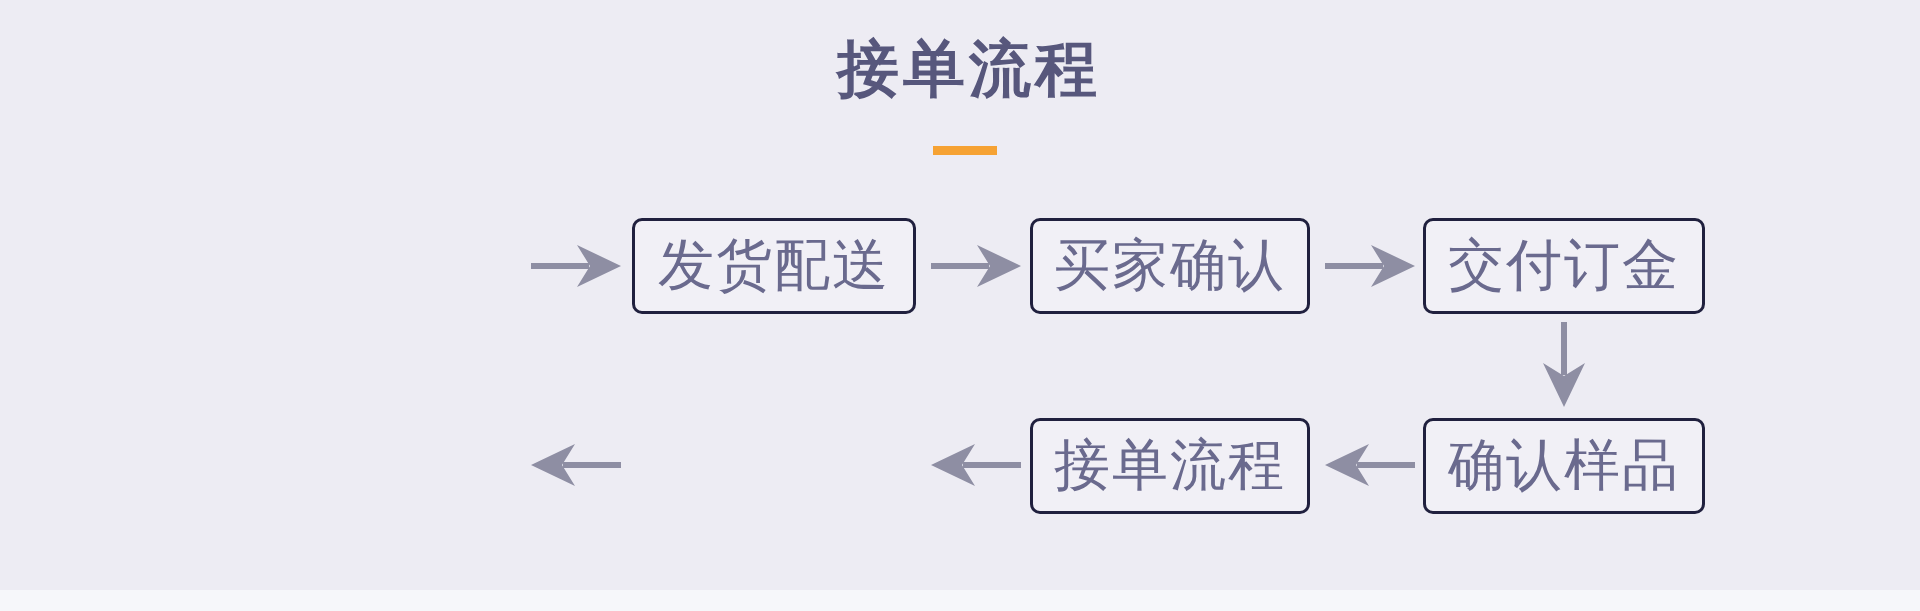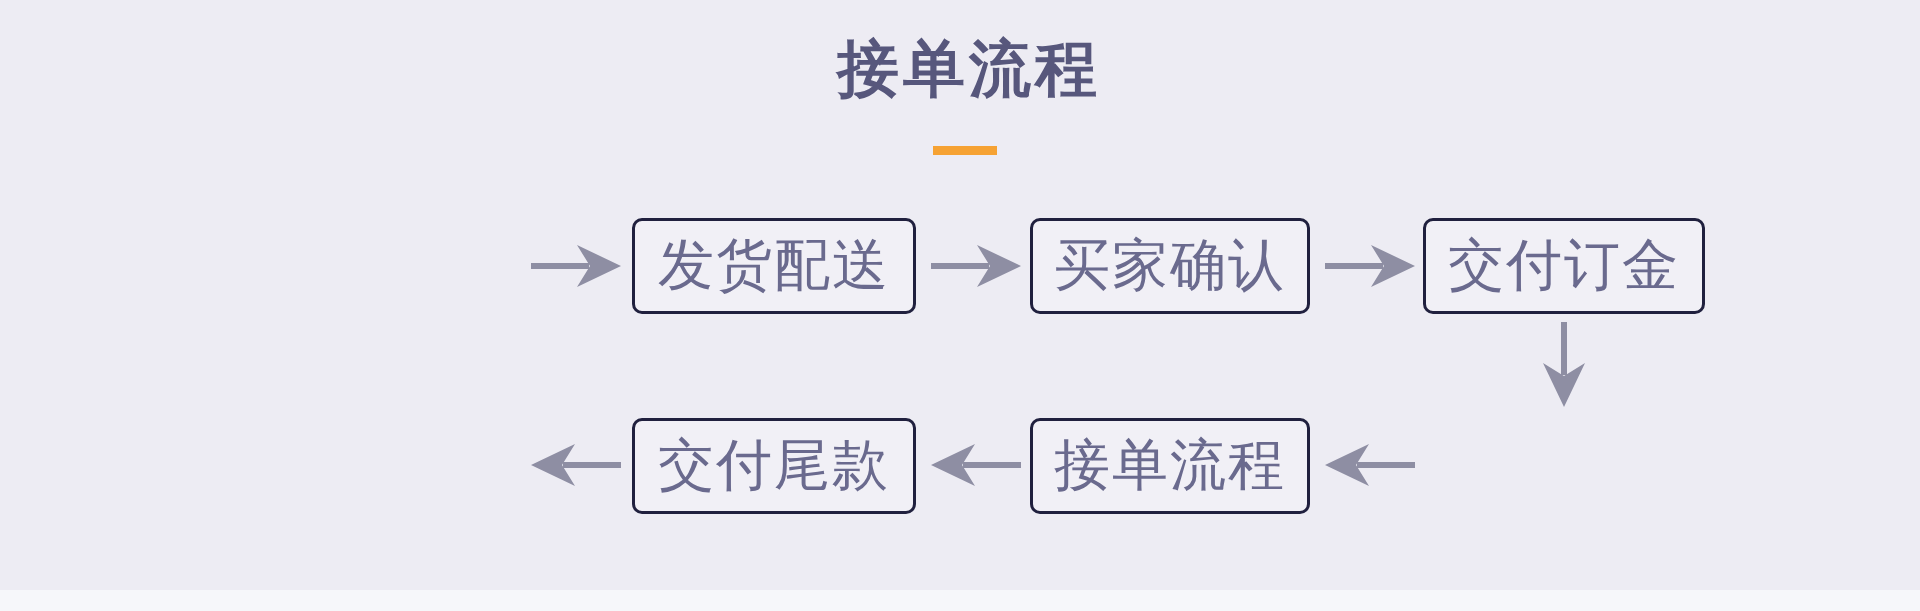--- a/index.html
+++ b/index.html
@@ -95,38 +95,38 @@
     <span>交付订金</span>
   </div>
 
   <div class="arrow a4">
     <svg width="44" height="85" viewBox="0 0 44 85">
         <rect x="19" y="0" width="6" height="53"></rect>
         <polygon points="22,85 1,41 22,54 43,41"></polygon>
       </svg>
   </div>
 
+  <div class="box r2 c4">
+    <span>确认样品</span>
+  </div>
   <div class="arrow a5">
     <svg width="90" height="44" viewBox="0 0 90 44">
         <rect x="32" y="19" width="58" height="6"></rect>
         <polygon points="0,22 44,1 31,22 44,43"></polygon>
       </svg>
   </div>
   <div class="box r2 c3">
     <span>接单流程</span>
   </div>
   <div class="arrow a6">
     <svg width="90" height="44" viewBox="0 0 90 44">
         <rect x="32" y="19" width="58" height="6"></rect>
         <polygon points="0,22 44,1 31,22 44,43"></polygon>
       </svg>
   </div>
-  <div class="box r2 c2">
-    <span>交付尾款</span>
-  </div>
   <div class="arrow a7">
     <svg width="90" height="44" viewBox="0 0 90 44">
         <rect x="32" y="19" width="58" height="6"></rect>
         <polygon points="0,22 44,1 31,22 44,43"></polygon>
       </svg>
   </div>
 
   <div class="footer-strip"></div>
 </div>
 

